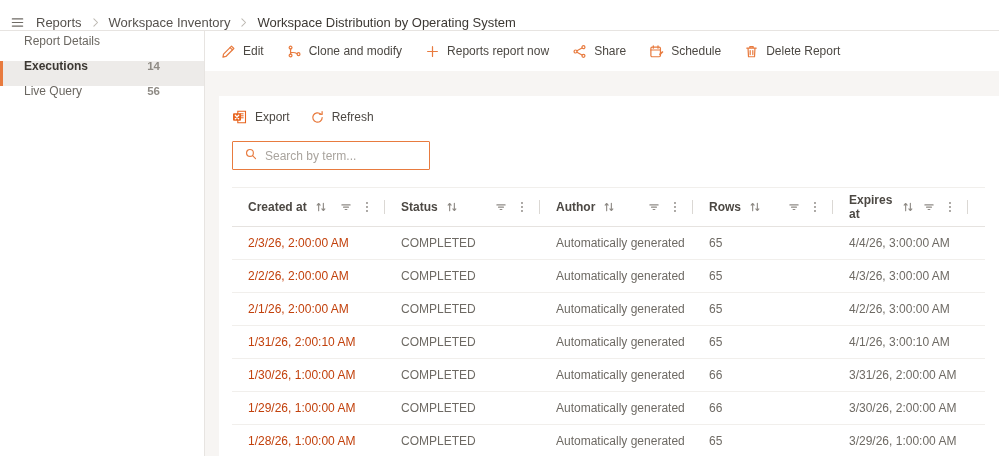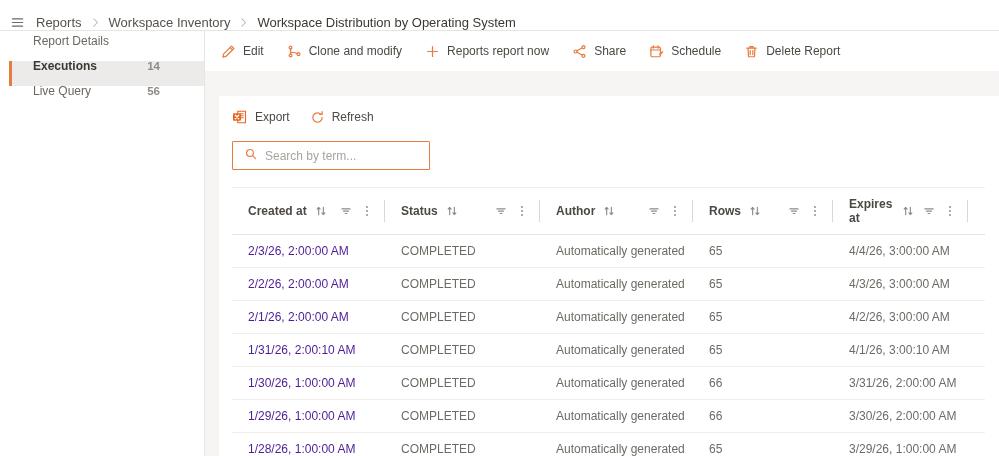--- a/index.html
+++ b/index.html
@@ -11,47 +11,47 @@
   .topbar { height:31px; border-bottom:1px solid #e7e4e1; display:flex; align-items:flex-end; padding:0 10px; gap:11px; background:#fff; }
   .hamburger { display:flex; align-items:center; cursor:pointer; }
   .breadcrumb { display:flex; align-items:center; gap:7px; font-size:13px; color:#55514d; }
   .breadcrumb .crumb { cursor:pointer; }
   .breadcrumb .sep { display:flex; align-items:center; }
   .breadcrumb .current { font-weight:400; color:#3c3833; }
 
   
   .main { display:flex; height:425px; }
   .sidebar { width:205px; flex-shrink:0; border-right:1px solid #e7e4e1; padding-top:5px; background:#fff; }
-  .side-item { height:25px; display:flex; align-items:center; justify-content:space-between; padding:0 44px 15px 21px; color:#6b6761; cursor:pointer; border-left:3px solid transparent;margin-left:9px; }
+  .side-item { height:25px; display:flex; align-items:center; justify-content:space-between; padding:0 44px 15px 21px; color:#6b6761; cursor:pointer; border-left:3px solid transparent; }
   .side-item.selected { background:#edebe9; border-left-color:#e87b3f; color:#3c3833; font-weight:700; }
   .side-item .count { color:#8f8b85; font-weight:700; font-size:11.5px; }
 
   .content { flex:1; min-width:0; background:#f7f5f3; display:flex; flex-direction:column; }
   .actionbar { background:#fff; height:40px; flex-shrink:0; display:flex; align-items:center; gap:23px; padding:0 16px; }
   .tb-btn { display:flex; align-items:center; gap:7px; background:none; border:none; font:inherit; font-size:12px; color:#4c4843; cursor:pointer; white-space:nowrap; }
   .tb-btn .ic { display:flex; align-items:center; }
 
   
   .card { background:#fff; margin:25px 0 0 14px; flex:1; padding:13px 14px 0 13px; overflow:hidden; }
   .exportrow { display:flex; align-items:center; gap:20px; }
   .searchbox { margin-top:16px; width:198px; height:29px; border:1px solid #e87b3f; border-radius:1px; display:flex; align-items:center; gap:7px; padding:0 11px; background:#fff; }
   .searchbox input { border:none; outline:none; flex:1; min-width:0; font:inherit; font-size:12px; color:#4c4843; background:transparent; }
   .searchbox input::placeholder { color:#a9a49e; }
 
   
   .table { margin-top:17px; }
   .thead, .tr { display:grid; grid-template-columns:153px 155px 153px 140px 135px 1fr; }
-  .thead { height:48px; border-top:1px solid #f1efec; border-bottom:1px solid #e6e3e0; }
+  .thead { height:40px; border-top:1px solid #f1efec; border-bottom:1px solid #e6e3e0; }
   .th { display:flex; align-items:center; gap:7px; padding-left:16px; font-weight:700; color:#4c4843; position:relative; }
   .th .hicons { margin-left:auto; display:flex; align-items:center; gap:7px; padding-right:11px; }
   .th:not(.filler)::after { content:''; position:absolute; right:0; top:12px; bottom:12px; width:1px; background:#dbd8d4; }
   .sort-btn, .filter-btn, .kebab-btn { display:flex; align-items:center; cursor:pointer; background:none; border:none; padding:0; }
   .tr { height:33px; border-bottom:1px solid #f1efec; align-items:center; color:#6e6a64; }
   .td { padding-left:16px; white-space:nowrap; overflow:hidden; }
-  .td.link { color:#4c1d95; cursor:pointer; }
+  .td.link { color:#c2410c; cursor:pointer; }
 </style>
 </head>
 <body>
 
 <div id="app">
 
   <div class="topbar">
     <span class="hamburger" id="menu-icon">
         <svg width="15" height="15" viewBox="0 0 16 16" fill="none" stroke="#6e6a64" stroke-width="1.3" stroke-linecap="round" stroke-linejoin="round">
           <path d="M2.5 4.2h11M2.5 8h11M2.5 11.8h11"></path>

